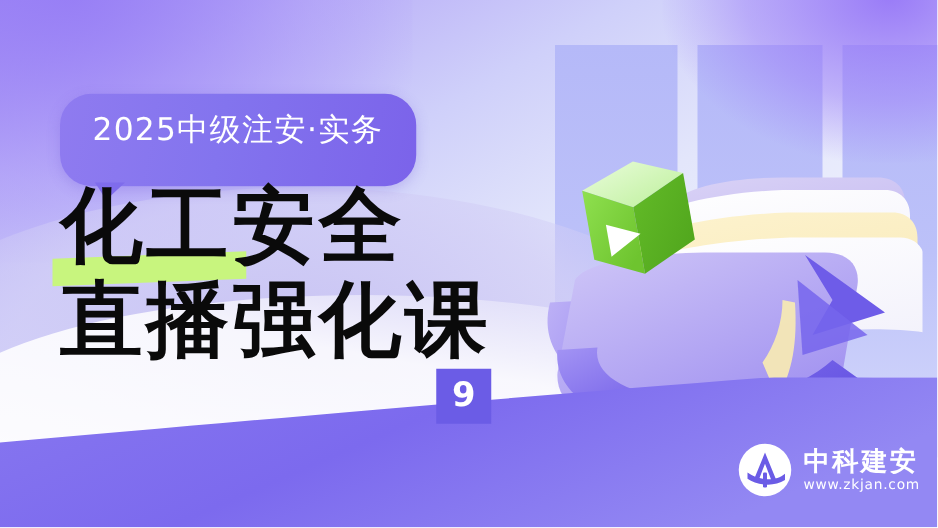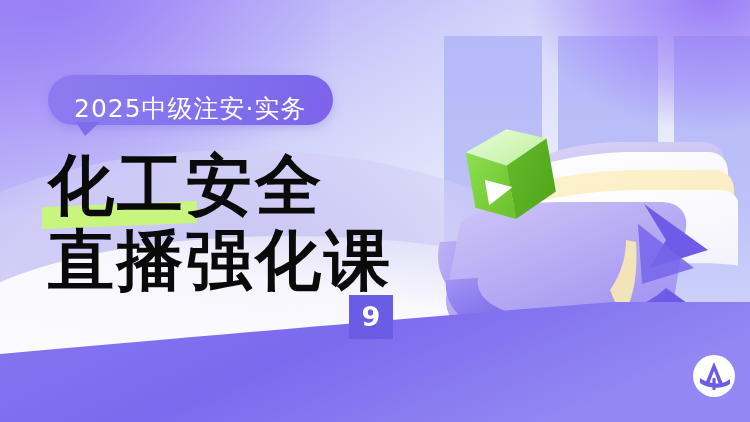--- a/index.html
+++ b/index.html
@@ -43,22 +43,22 @@
   }
 
   
   .wave{position:absolute;left:0;bottom:0;width:750px;height:120px;}
   .wave-light{position:absolute;left:0;bottom:0;width:750px;height:120px;}
 
   
   .pill-wrap{position:absolute;left:48px;top:75px;}
   .pill{
     position:relative;
-    display:flex;align-items:flex-end;justify-content:center;
-    height:50px;padding:0 26px;
+    display:flex;align-items:flex-start;justify-content:center;
+    height:50px;padding:12px 26px;
     border-radius:25px;
     background:linear-gradient(100deg,#8f7bf0 0%,#8374ee 45%,#7b63ea 100%);
     box-shadow:0 3px 10px rgba(108,85,216,.25);
   }
   .pill-text{
     color:#ffffff;
     font-size:25px;
     letter-spacing:1px;
     white-space:nowrap;
     font-family:"DejaVu Sans","Liberation Sans",sans-serif;
@@ -76,21 +76,21 @@
   .hl-row{position:relative;display:flex;align-items:flex-end;}
   .hl-row + .hl-row{margin-top:8px;flex-direction:column;}
   .hl-text{
     position:relative;z-index:2;
     color:#0a0a0a;
     font-size:66px;
     line-height:1.02;
     font-weight:bold;
     letter-spacing:3px;
     white-space:nowrap;
-    font-family:Liberation Serif, serif;
+    font-family:Liberation Mono, monospace;
   }
   .highlight{
     position:absolute;z-index:1;
     left:-6px;top:52px;
     width:155px;height:22px;
     background:#c8f57e;
     transform:skewY(-2.2deg);
   }
   .num-badge{
     position:relative;z-index:2;
@@ -253,15 +253,19 @@
 
   <div class="logo">
     <div class="logo-mark">
       <svg width="44" height="44" viewBox="0 0 44 44" xmlns="http://www.w3.org/2000/svg">
         <circle cx="22" cy="22" r="21" fill="#ffffff"></circle>
         <path d="M22 8 L31 30 L27 30 L22 17 L17 30 L13 30 Z" fill="#6b5ce6"></path>
         <path d="M8 24 C 16 30, 30 32, 38 25 L 38 30 C 29 36, 15 34, 8 29 Z" fill="#6b5ce6"></path>
         <rect x="20.4" y="24" width="3.2" height="12" rx="1" fill="#6b5ce6"></rect>
       </svg>
     </div>
+    <div class="logo-txt">
+      <span class="logo-name">中科建安</span>
+      <span class="logo-url">www.zkjan.com</span>
+    </div>
   </div>
 
 </div>
 
 </body></html>

